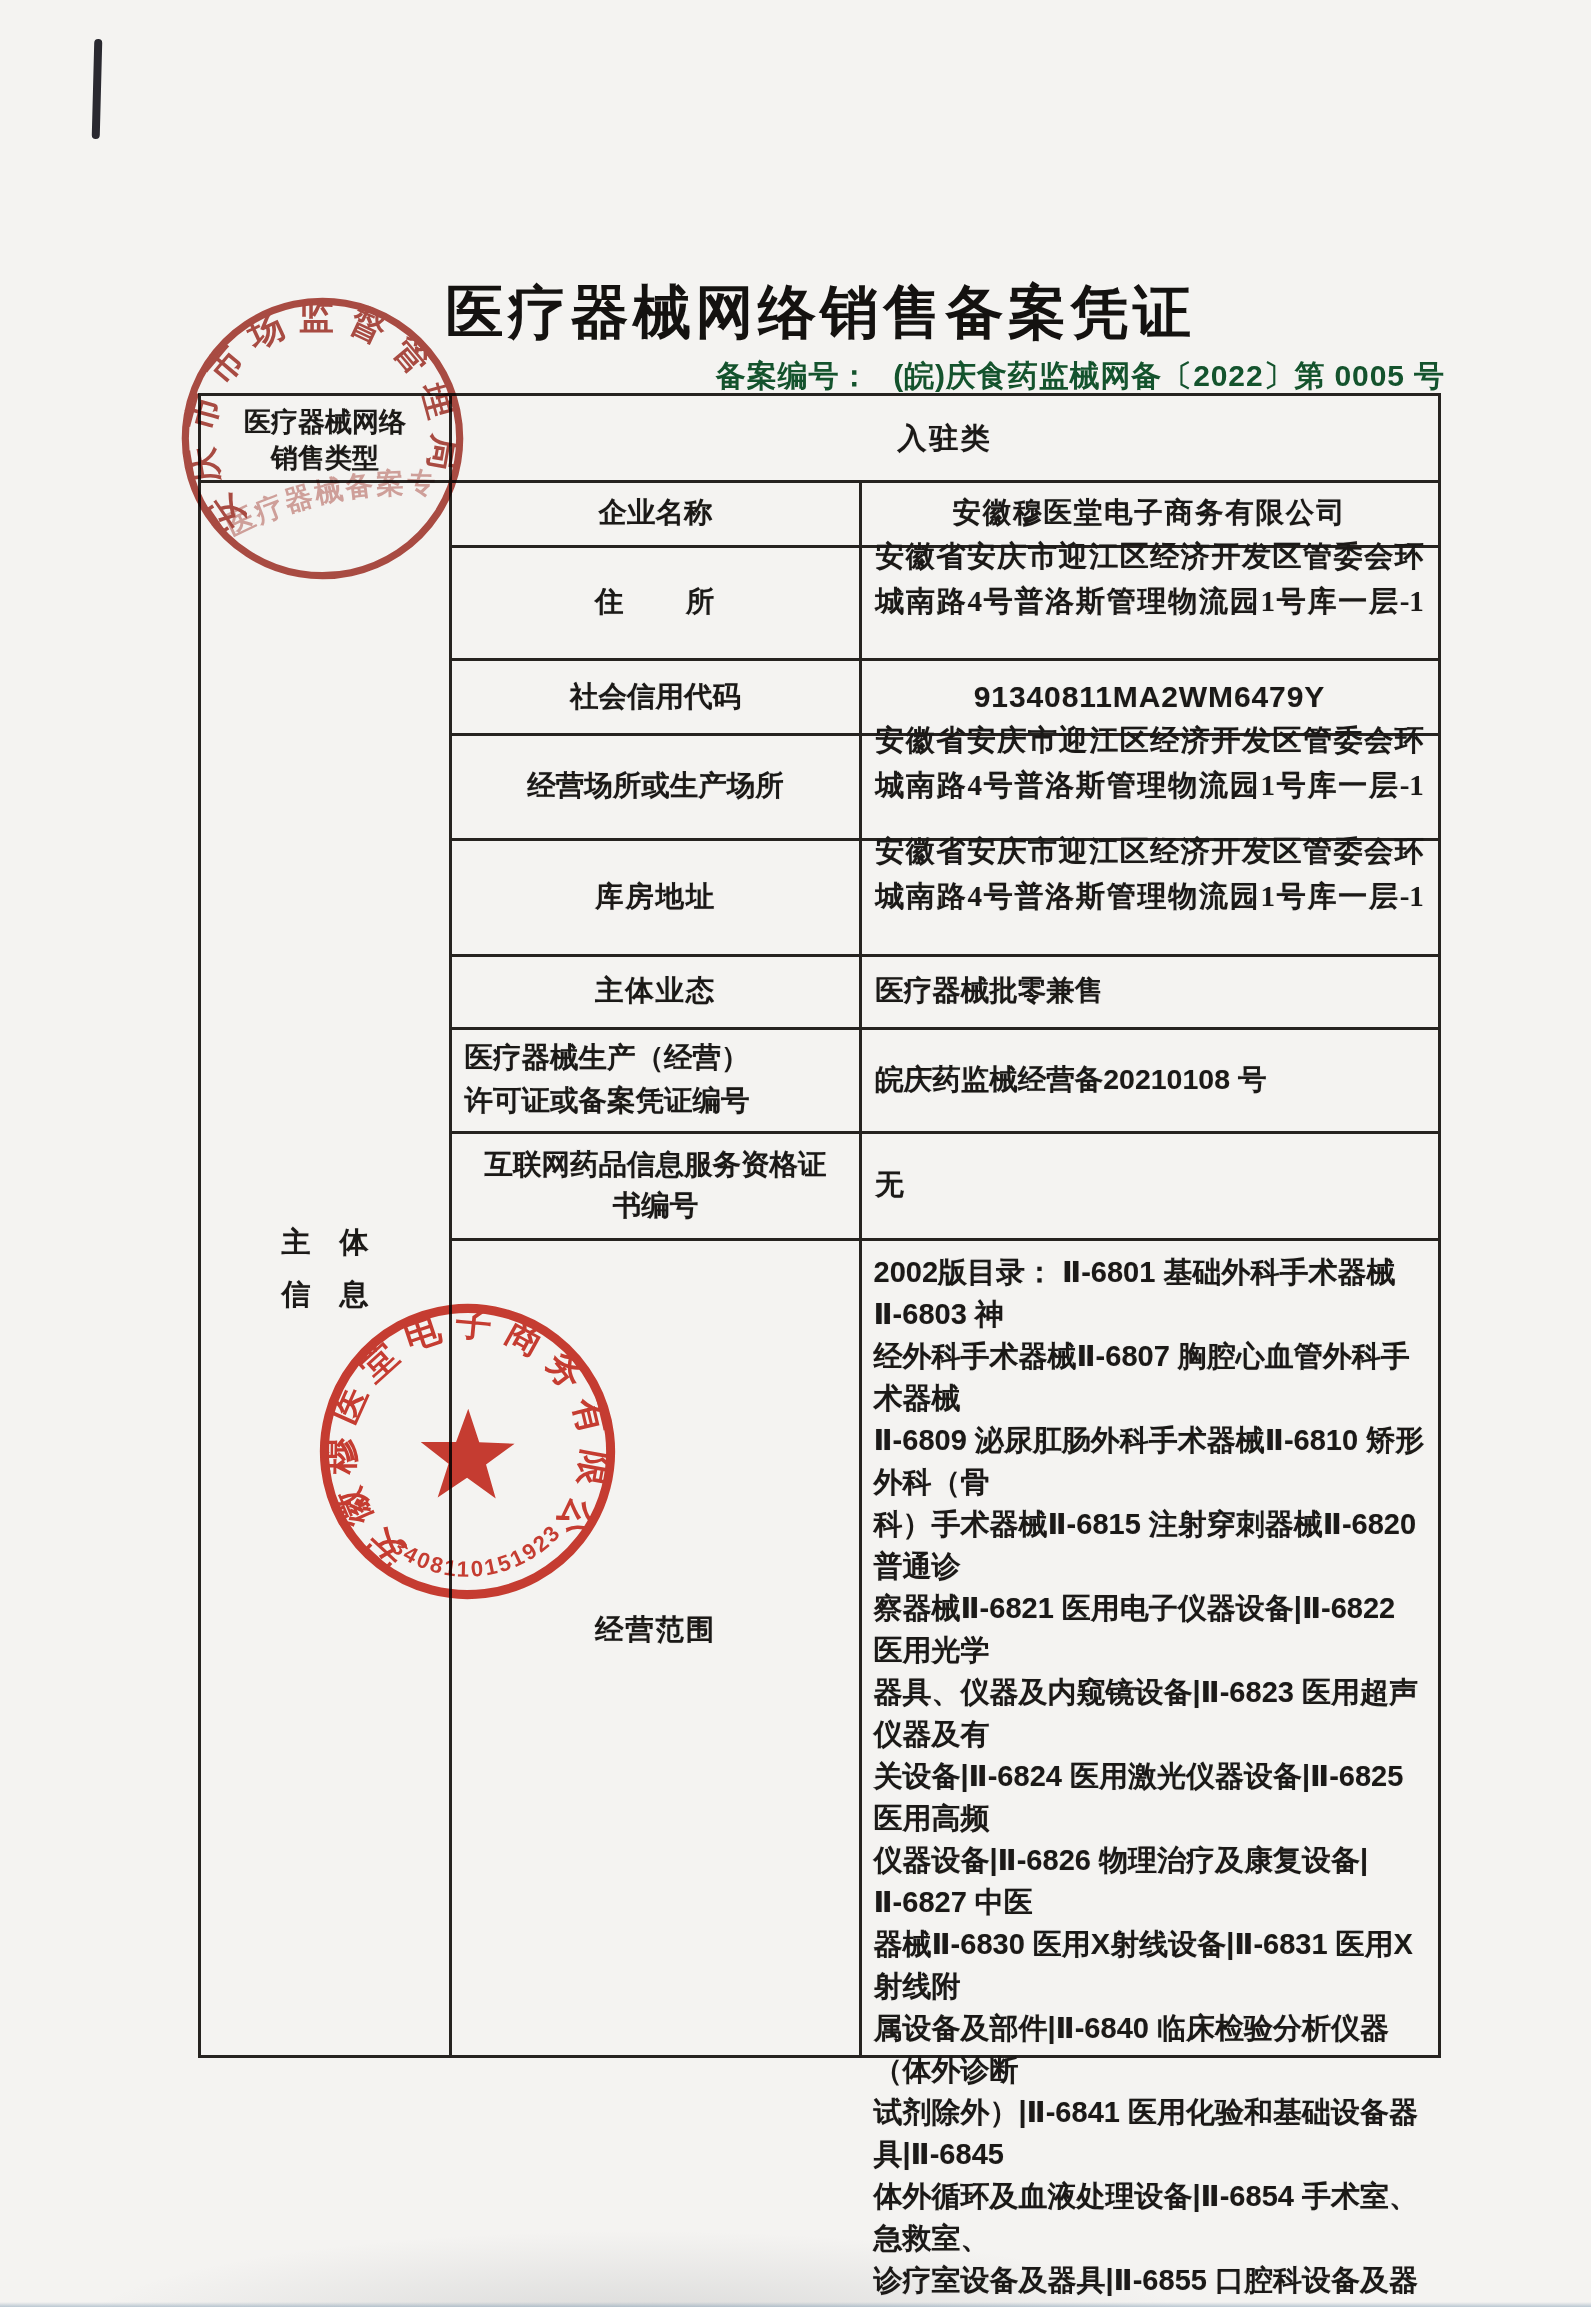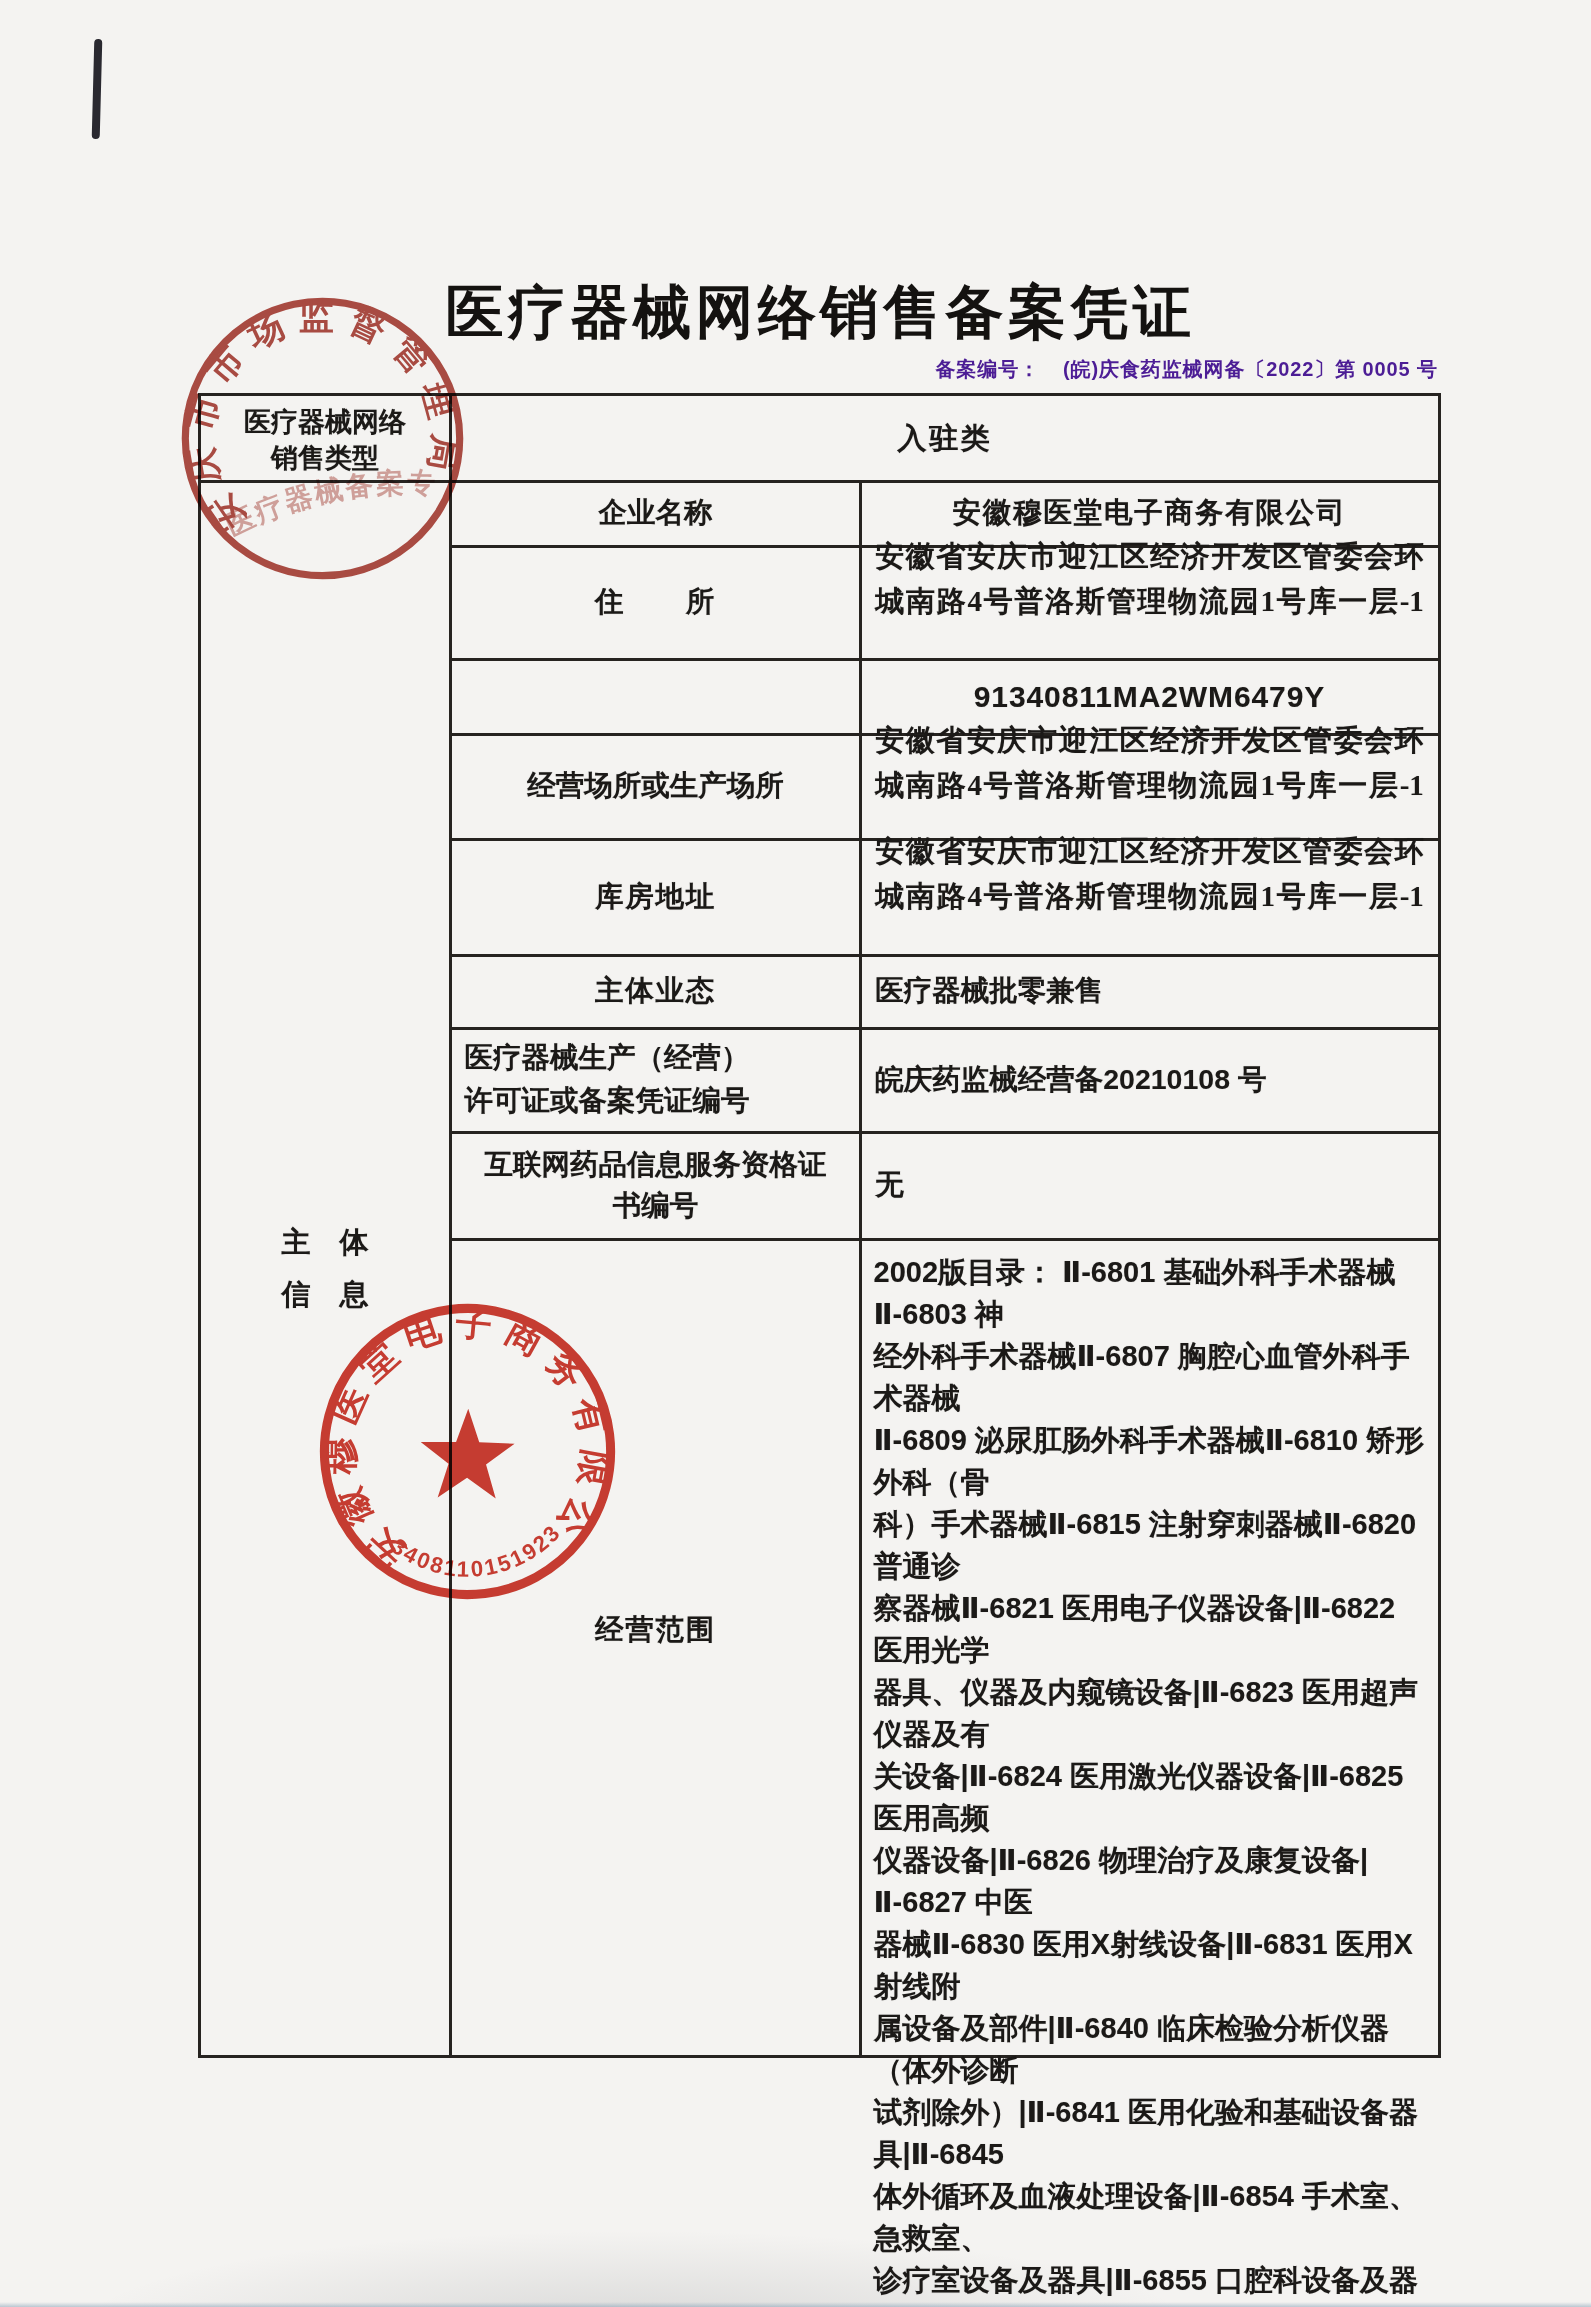--- a/index.html
+++ b/index.html
@@ -11,22 +11,22 @@
   }
   .paper-grain{position:absolute;inset:0;background:
     radial-gradient(ellipse 801px 142px at 40% 101%, rgba(90,95,100,.18), rgba(90,95,100,0) 70%);}
   .bottom-edge{position:absolute;left:0;right:0;bottom:0;height:5.3px;
     background:linear-gradient(to bottom, rgba(150,170,185,0), rgba(140,165,185,.55));}
   .pen-mark{position:absolute;left:93px;top:39px;width:8px;height:100px;
     background:#181820;border-radius:4.5px;transform:rotate(1.5deg);opacity:.92;}
   .doc-title{position:absolute;top:235px;left:0;width:1591px;text-align:center;
     transform:translateX(25px);
     font-size:58px;font-weight:800;letter-spacing:4.5px;color:#141210;}
-  .record-no{position:absolute;top:356px;right:153px;
-    font-size:20px;font-weight:700;color:#4c1d95;letter-spacing:0.9px;white-space:nowrap;}
+  .record-no{position:absolute;top:356px;right:146px;
+    font-size:30px;font-weight:700;color:#14532d;letter-spacing:0.9px;white-space:nowrap;}
   .record-no .lbl{margin-right:23px;}
 
   
   .table{position:absolute;left:198px;top:393px;width:1237px;height:1659px;
     border:3.6px solid #262320;box-sizing:content-box;}
   .vline,.hline{position:absolute;background:#262320;}
   .v1{left:248px;top:0;bottom:0;width:2.7px;}
   .v2{left:658px;top:84px;bottom:0;width:2.7px;}
   .h-full{left:0;right:0;height:2.7px;}
   .h-part{left:248px;right:0;height:2.7px;}
@@ -108,20 +108,21 @@
 信　息</div>
 
   <div class="cell l2">企业名称</div>
   <div class="cell r2">安徽穆医堂电子商务有限公司</div>
 
   <div class="cell l3">住　　所</div>
   <div class="cell r3">
     <div class="cell just addr-wrap" style="position:static">安徽省安庆市迎江区经济开发区管委会环城南路4号普洛斯管理物流园1号库一层-1</div>
   </div>
 
+  <div class="cell l4">社会信用代码</div>
   <div class="cell r4">91340811MA2WM6479Y</div>
 
   <div class="cell l5">经营场所或生产场所</div>
   <div class="cell r5">
     <div class="cell just addr-wrap" style="position:static">安徽省安庆市迎江区经济开发区管委会环城南路4号普洛斯管理物流园1号库一层-1</div>
   </div>
 
   <div class="cell l6">库房地址</div>
   <div class="cell r6">
     <div class="cell just addr-wrap" style="position:static">安徽省安庆市迎江区经济开发区管委会环城南路4号普洛斯管理物流园1号库一层-1</div>

